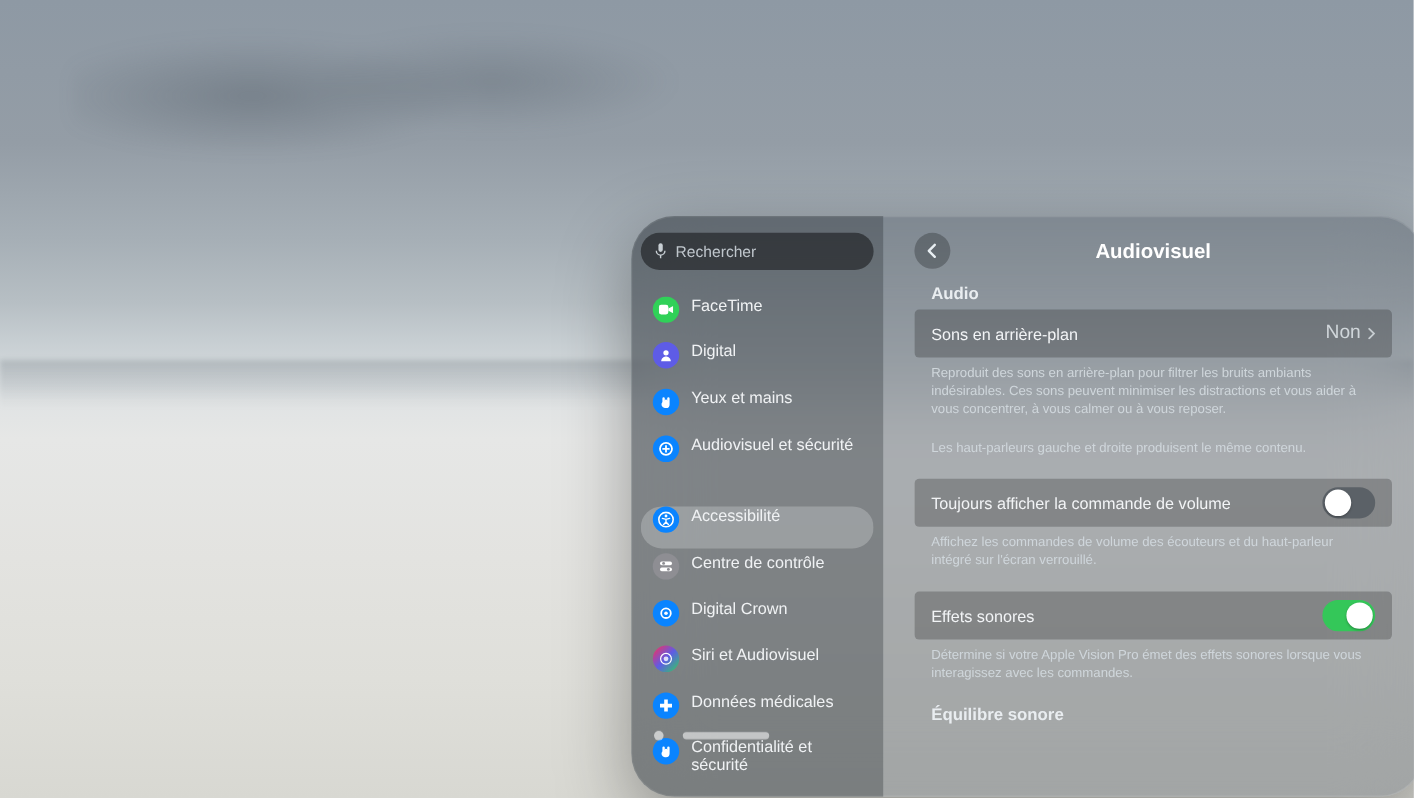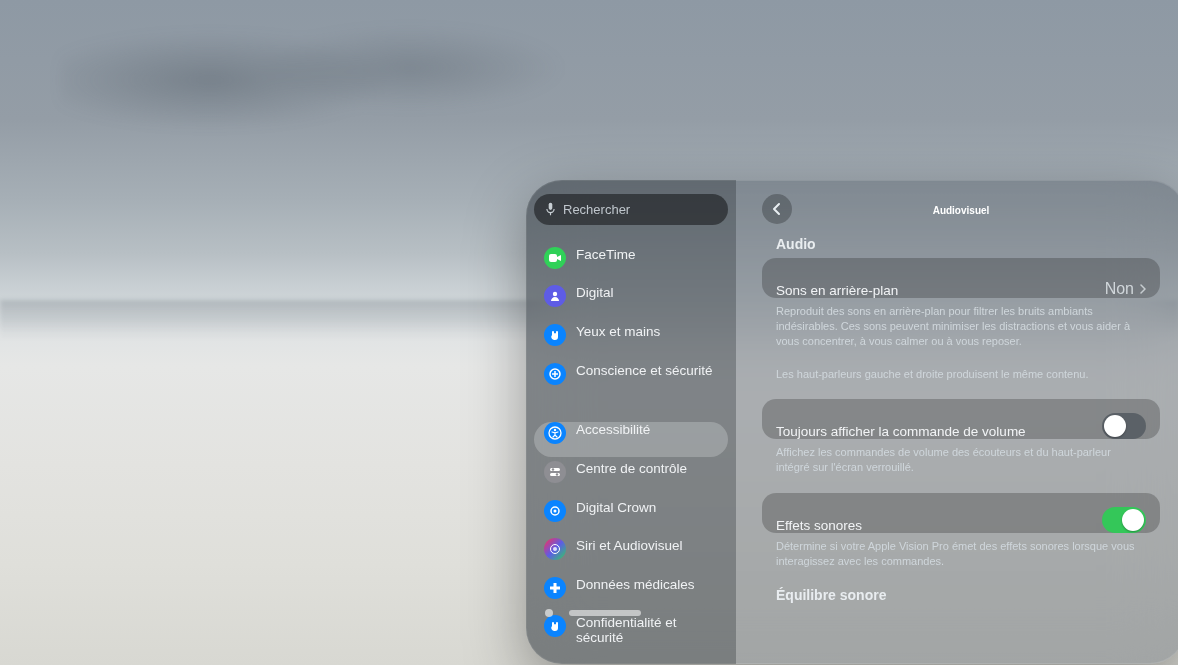--- a/index.html
+++ b/index.html
@@ -90,35 +90,35 @@
     display:flex; align-items:center; justify-content:center;
     height: 32px; margin-bottom: 6px; position:relative;
   }
   .back-btn {
     position:absolute; left:0; top:0;
     width:30px; height:30px; border-radius:50%;
     background: rgba(0,0,0,0.25);
     display:flex; align-items:center; justify-content:center;
     cursor:pointer;
   }
-  .main-title { color:#fff; font-size:10px; font-weight:600; }
+  .main-title { color:#fff; font-size:17px; font-weight:600; }
 
   .scroll {
     position:absolute; left:26px; right:26px; top:52px; bottom:0;
     overflow:hidden;
   }
   .section-label {
     color:#e9edf0; font-size:14px; font-weight:600;
     margin: 4px 0 6px 14px;
   }
   .row-card {
     background: rgba(0,0,0,0.22);
-    border-radius: 14px;
+    border-radius: 4px;
     padding: 0 14px;
-    display:flex; align-items:flex-end; justify-content:space-between;
+    display:flex; align-items:center; justify-content:space-between;
     height: 40px;
     color:#f2f4f6; font-size:13.5px;
   }
   .row-card + .desc,
   .desc {
     color:#cfd6db; font-size:11px; line-height:1.35;
     margin: 6px 14px 18px 14px;
     max-width: 360px;
   }
   .row-right { display:flex; align-items:center; gap:6px; color:#d0d6da; font-size:16px; }
@@ -199,21 +199,21 @@
         <span>Yeux et mains</span>
       </li>
       <li class="side-item">
         <span class="side-icon" style="background:#0a84ff">
           <svg width="12" height="12" viewBox="0 0 12 12">
                 <circle cx="6" cy="6" r="5" fill="none" stroke="#fff" stroke-width="1.5"></circle>
                 <line x1="6" y1="3" x2="6" y2="9" stroke="#fff" stroke-width="1.5"></line>
                 <line x1="3" y1="6" x2="9" y2="6" stroke="#fff" stroke-width="1.5"></line>
               </svg>
         </span>
-        <span>Conscience et sécurité</span>
+        <span>Audiovisuel et sécurité</span>
       </li>
 
       <li class="side-item spacer"></li>
 
       <li class="side-item selected">
         <span class="side-icon" style="background:#0a84ff">
           <svg width="14" height="14" viewBox="0 0 14 14">
                 <circle cx="7" cy="7" r="6" fill="none" stroke="#fff" stroke-width="1.3"></circle>
                 <circle cx="7" cy="4" r="1.2" fill="#fff"></circle>
                 <path d="M4 6l3 .8 3-.8M7 6.8V9m-2 2 2-2 2 2" stroke="#fff" stroke-width="1.2" fill="none" stroke-linecap="round"></path>

